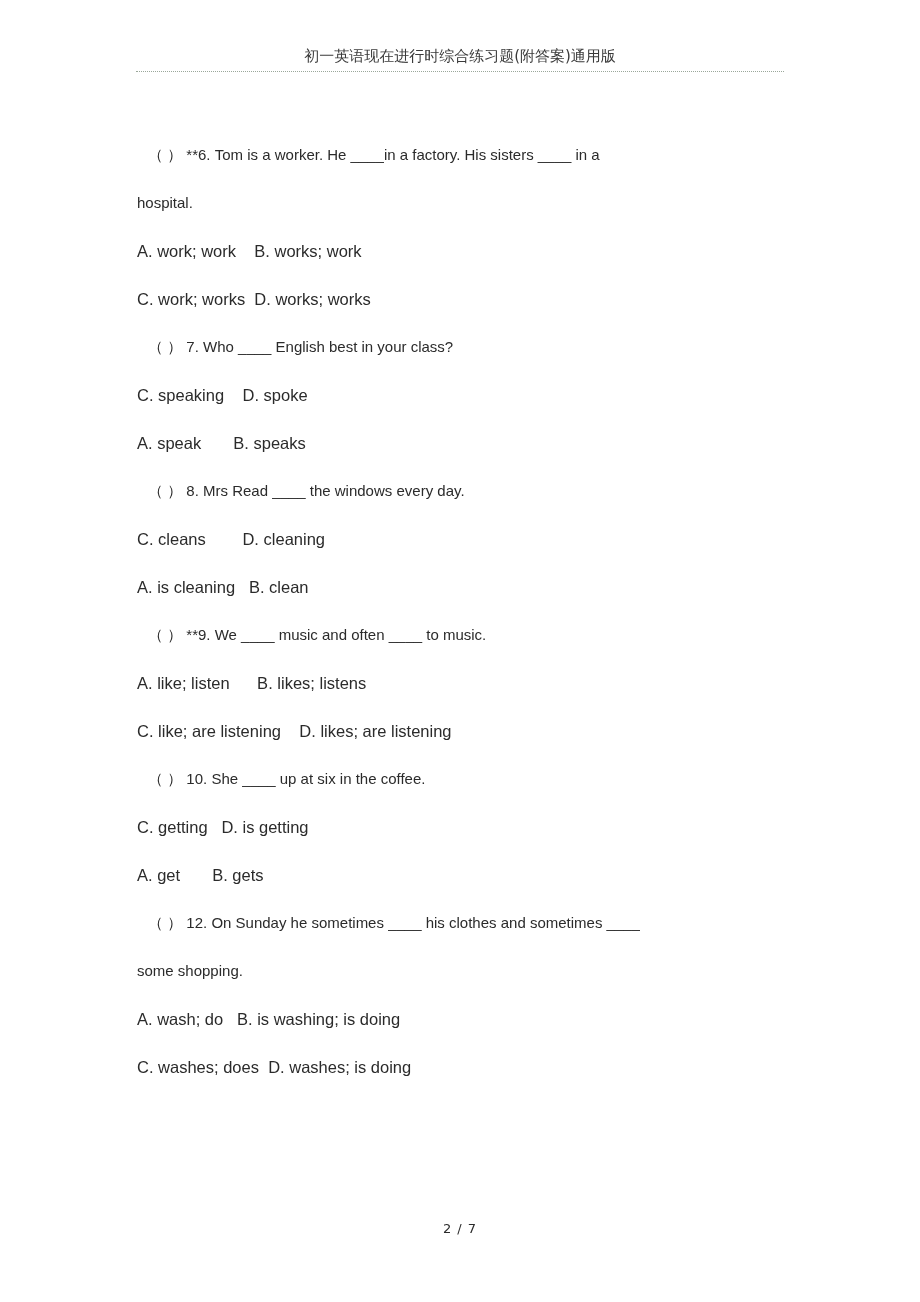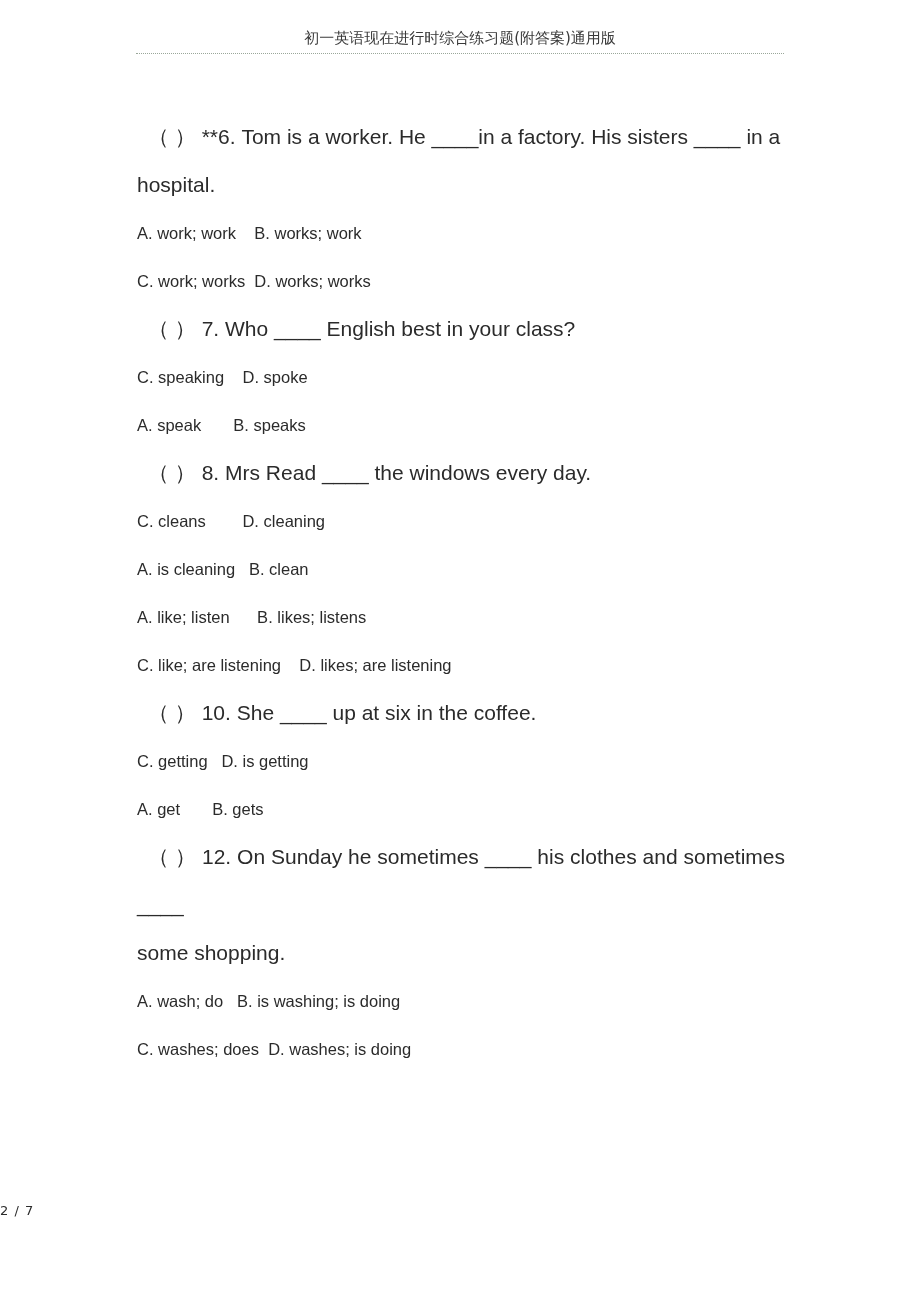--- a/index.html
+++ b/index.html
@@ -12,20 +12,21 @@
     background: #ffffff;
     font-family: "Liberation Sans", sans-serif;
     color: #2b2b2b;
     position: relative;
     overflow: hidden;
   }
 
   .page {
     position: absolute;
     inset: 0;
+    margin-top: 18px;
   }
 
   
   .header {
     position: absolute;
     left: 136px;
     top: 28px;
     width: 648px;
   }
   .header-title {
@@ -45,21 +46,21 @@
 
   
   .content {
     position: absolute;
     left: 137px;
     top: 113px;
     width: 648px;
   }
 
   .qline {
-    font-size: 21px;
+    font-size: 15px;
     line-height: 48px;
     color: #2b2b2b;
     text-align: justify;
     text-justify: inter-word;
     margin: 0;
   }
   
   .qline.wrap {
     text-align-last: left;
   }
@@ -84,20 +85,21 @@
     font-size: 15.6px;
     width: 658px;
   }
 
   
   .footer {
     position: absolute;
     left: 0;
     top: 1203px;
     width: 920px;
+    text-align: center;
     font-family: "DejaVu Sans", "Liberation Sans", sans-serif;
     font-size: 13px;
     color: #2b2b2b;
     letter-spacing: 1px;
   }
 </style>
 </head>
 <body>
 
 <div class="page">
@@ -115,20 +117,21 @@
     <p class="optline">C. work; works  D. works; works</p>
 
     <p class="qline"><span class="indent"></span><span class="paren">（    ）</span> <span>7.</span> <span>Who ____ English best in your class?</span></p>
     <p class="optline">C. speaking    D. spoke</p>
     <p class="optline">A. speak       B. speaks</p>
 
     <p class="qline"><span class="indent"></span><span class="paren">（    ）</span> <span>8.</span> <span>Mrs Read ____ the windows every day.</span></p>
     <p class="optline">C. cleans        D. cleaning</p>
     <p class="optline">A. is cleaning   B. clean</p>
 
+    <p class="qline"><span class="indent"></span><span class="paren">（    ）</span> <span>**9.</span> <span>We ____ music and often ____ to music.</span></p>
     <p class="optline">A. like; listen      B. likes; listens</p>
     <p class="optline">C. like; are listening    D. likes; are listening</p>
 
     <p class="qline"><span class="indent"></span><span class="paren">（    ）</span> <span>10.</span> <span>She ____ up at six in the coffee.</span></p>
     <p class="optline">C. getting   D. is getting</p>
     <p class="optline">A. get       B. gets</p>
 
     <p class="qline wrap"><span class="indent"></span><span class="paren">（    ）</span> <span>12.</span> <span>On Sunday he sometimes ____ his clothes and sometimes ____</span></p>
     <p class="qline">some shopping.</p>
     <p class="optline">A. wash; do   B. is washing; is doing</p>

